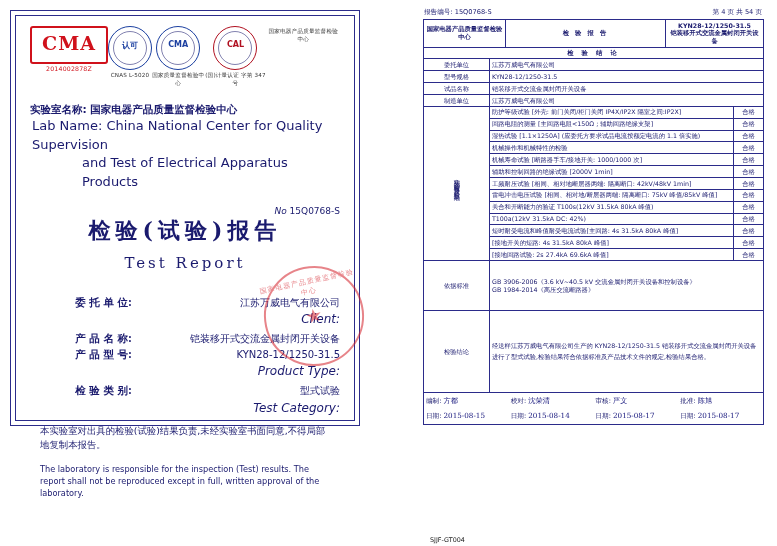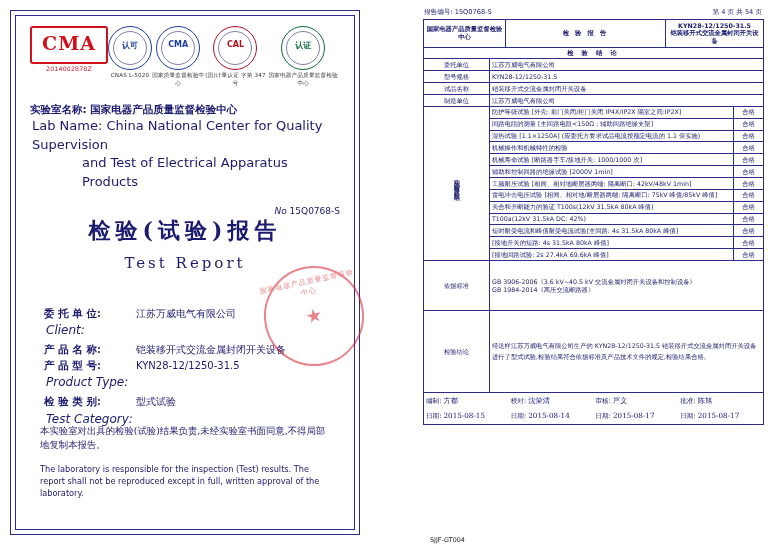--- a/index.html
+++ b/index.html
@@ -1,20 +1,20 @@
 <!DOCTYPE html>
 <html><head>
 <meta charset="utf-8">
 <style>
   html,body{margin:0;padding:0;background:#fff;}
   body{width:777px;height:546px;font-family:"DejaVu Sans","Liberation Sans",sans-serif;color:#1a1a6e;}
   .page{position:relative;width:777px;height:546px;overflow:hidden;background:#fff;}
 
   
-  .cover{position:absolute;left:10px;top:10px;width:350px;height:525px;border:1.5px solid #2b2b8a;box-sizing:border-box;}
+  .cover{position:absolute;left:10px;top:10px;width:350px;height:416px;border:1.5px solid #2b2b8a;box-sizing:border-box;}
   .cover-inner{position:absolute;left:4px;top:4px;right:4px;bottom:4px;border:0.8px solid #2b2b8a;box-sizing:border-box;padding:8px 14px;}
 
   .logos{display:flex;justify-content:space-between;align-items:flex-start;margin-top:2px;}
   .logo{position:relative;text-align:center;}
   .cma-box{width:74px;height:34px;border:2px solid #d0111b;border-radius:3px;position:relative;background:#fff;}
   .cma-text{position:absolute;left:0;right:0;top:4px;font-size:19px;font-weight:bold;color:#d0111b;letter-spacing:1px;font-family:"DejaVu Serif","Liberation Serif",serif;}
   .cma-num{font-size:6.2px;color:#d0111b;margin-top:1px;letter-spacing:0.2px;}
 
   .seal{width:42px;height:42px;border-radius:50%;border:1.6px solid #1b3fa0;position:relative;margin:0 auto;background:#fff;}
   .seal.r{border-color:#b01020;}
@@ -29,21 +29,21 @@
   .labname .cn{font-weight:bold;font-size:10.5px;}
   .labname .en{font-size:13px;padding-left:2px;}
   .labname .en i{font-style:normal;}
 
   .nozone{text-align:right;margin-top:14px;font-size:9px;}
   .nozone .nolabel{font-style:italic;}
 
   .title-cn{text-align:center;font-size:22px;font-weight:bold;letter-spacing:5px;font-family:"DejaVu Serif","Liberation Serif",serif;}
   .title-en{text-align:center;margin-top:8px;font-size:15px;letter-spacing:3px;font-family:"DejaVu Serif","Liberation Serif",serif;}
 
-  .fields{margin-top:35px;padding-left:14px;font-size:10px;line-height:1.25;}
+  .fields{margin-top:24px;padding-left:14px;font-size:10px;line-height:1.25;text-align:right;}
   .frow{display:flex;margin-bottom:3px;align-items:flex-end;}
   .fcn{width:88px;font-weight:bold;font-family:"DejaVu Serif","Liberation Serif",serif;font-size:10.5px;}
   .fval{flex:1;padding-left:4px;}
   .fen{padding-left:2px;font-size:12px;font-style:italic;margin-bottom:5px;}
 
   .statement{position:absolute;left:24px;right:20px;top:408px;font-size:9.4px;line-height:1.5;}
   .statement .en{font-size:8.2px;margin-top:12px;line-height:1.45;}
 
   .redstamp{position:absolute;left:248px;top:250px;width:96px;height:96px;border-radius:50%;border:2.2px solid #d4202a;opacity:.55;transform:rotate(-12deg);}
   .redstamp:before{content:"";position:absolute;left:50%;top:50%;width:15px;height:15px;margin:-7.5px 0 0 -7.5px;background:#d4202a;clip-path:polygon(50% 0%,61% 35%,98% 35%,68% 57%,79% 91%,50% 70%,21% 91%,32% 57%,2% 35%,39% 35%);}
@@ -96,23 +96,20 @@
         </div>
 
         <div class="logo">
           <div class="seal r">
             <div class="seal-cn seal-rr">CAL</div>
           </div>
           <div class="seal-lbl">(国)计量认证 字第 347 号</div>
         </div>
 
         <div class="logo">
-          <div class="seal" style="border-color:#0b6b3a;">
-            <div class="seal-cn seal-g">认证</div>
-          </div>
           <div class="seal-lbl">国家电器产品质量监督检验中心</div>
         </div>
       </div>
 
       <div class="labname">
         <div class="cn">
           <span>实验室名称:</span>
           <span>国家电器产品质量监督检验中心</span>
         </div>
         <div class="en">

